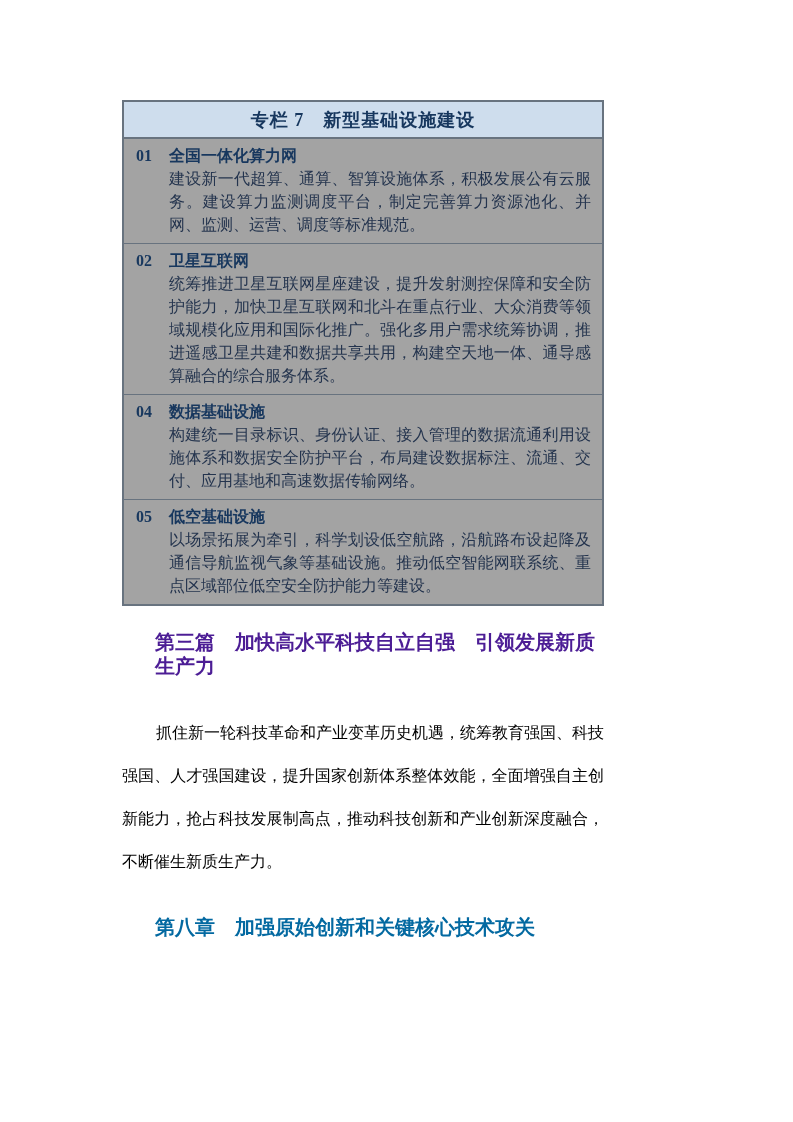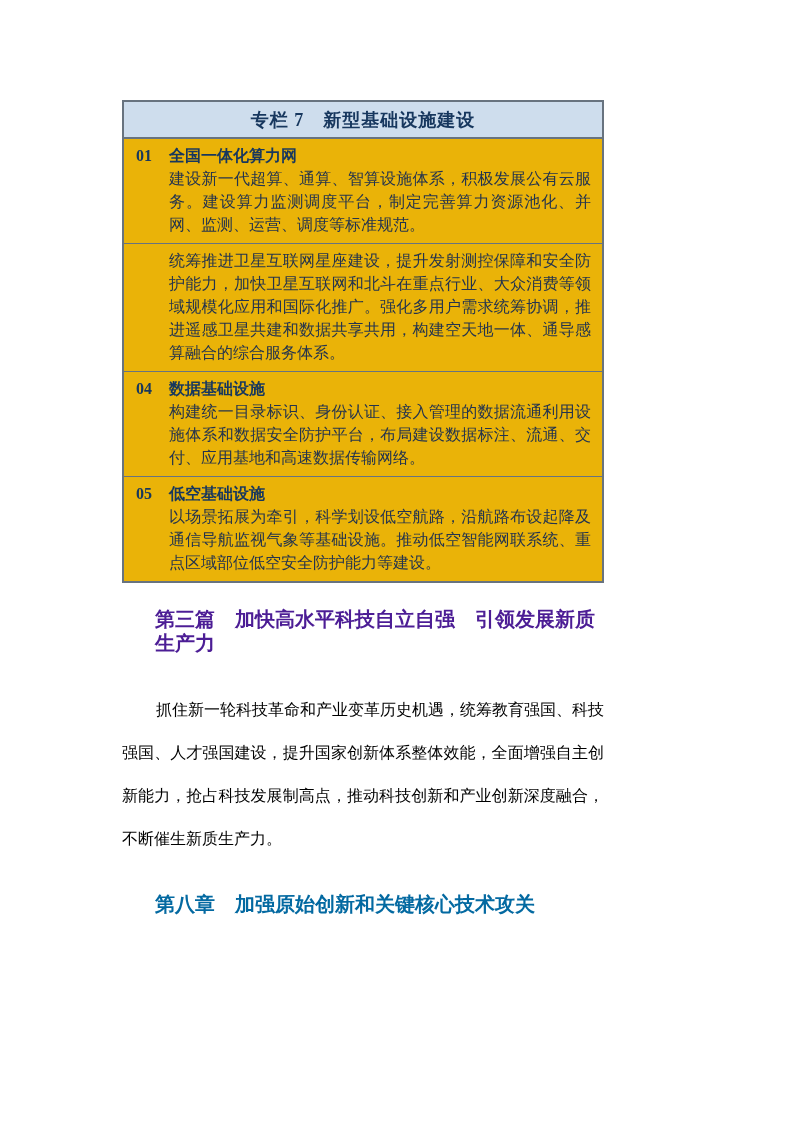--- a/index.html
+++ b/index.html
@@ -27,21 +27,21 @@
     border-bottom: 2px solid #68737f;
     color: #17375e;
     font-weight: bold;
     font-size: 18px;
     line-height: 22px;
     text-align: center;
     padding: 7px 0 6px 0;
     letter-spacing: 1px;
   }
   .panel-row {
-    background: #eab308;
+    background: #a3a3a3;
     border-bottom: 1px solid #68737f;
     padding: 5px 11px 7px 12px;
   }
   .panel-row:last-child { border-bottom: none; }
   .row-head {
     display: flex;
     color: #17375e;
     font-weight: bold;
     font-size: 16px;
     line-height: 23px;
@@ -95,20 +95,24 @@
 
     <div class="panel-row">
       <div class="row-head">
         <span class="row-num">01</span>
         <span>全国一体化算力网</span>
       </div>
       <div class="row-body">建设新一代超算、通算、智算设施体系，积极发展公有云服务。建设算力监测调度平台，制定完善算力资源池化、并网、监测、运营、调度等标准规范。</div>
     </div>
 
     <div class="panel-row">
+      <div class="row-head">
+        <span class="row-num">02</span>
+        <span>卫星互联网</span>
+      </div>
       <div class="row-body">统筹推进卫星互联网星座建设，提升发射测控保障和安全防护能力，加快卫星互联网和北斗在重点行业、大众消费等领域规模化应用和国际化推广。强化多用户需求统筹协调，推进遥感卫星共建和数据共享共用，构建空天地一体、通导感算融合的综合服务体系。</div>
     </div>
 
 
     <div class="panel-row">
       <div class="row-head">
         <span class="row-num">04</span>
         <span>数据基础设施</span>
       </div>
       <div class="row-body">构建统一目录标识、身份认证、接入管理的数据流通利用设施体系和数据安全防护平台，布局建设数据标注、流通、交付、应用基地和高速数据传输网络。</div>

